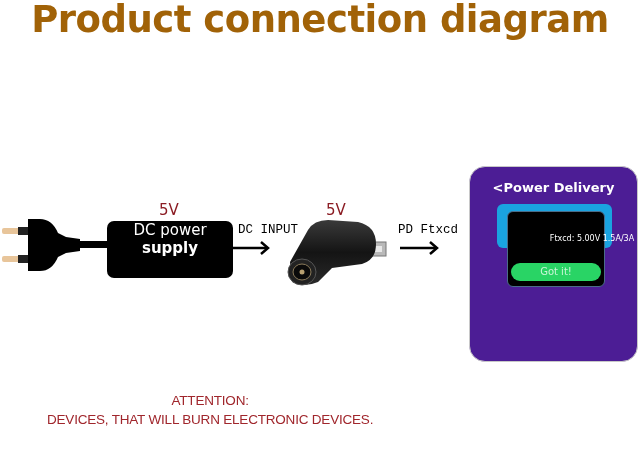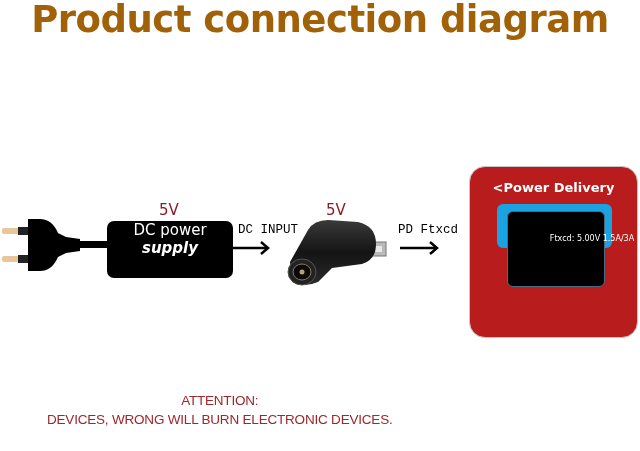--- a/index.html
+++ b/index.html
@@ -1,22 +1,22 @@
 <!DOCTYPE html>
 <html><head>
 <meta charset="utf-8">
 <style>
   html, body { margin:0; padding:0; }
   body { width:640px; height:451px; background:#ffffff; position:relative; overflow:hidden; font-family:"DejaVu Sans", sans-serif; }
   .title { position:absolute; left:0; top:0; width:640px; text-align:center; font-family:"DejaVu Sans", sans-serif; font-weight:bold; font-size:37px; letter-spacing:-0.5px; color:#a16207; line-height:40px; }
   .v-label { position:absolute; font-size:15px; color:#8b1c23; font-family:"DejaVu Sans", sans-serif;margin-top:8px; }
   .txt-label { position:absolute; font-size:12.5px; color:#000; font-family:Liberation Mono, monospace; white-space:nowrap; }
   .psu { position:absolute; left:107px; top:221px; width:126px; height:57px; background:#000; border-radius:7px; color:#fff; text-align:center; font-family:"DejaVu Sans", sans-serif; font-size:15px; line-height:18px; padding-top:0; box-sizing:border-box; }
-  .psu .l2 { font-weight:bold;font-style:italic; }
-  .phone { position:absolute; left:469px; top:166px; width:169px; height:172px; background:#b91c1c; border-radius:16px; border:1px solid #c8c8c8; box-sizing:border-box; }
+  .psu .l2 { font-weight:bold; }
+  .phone { position:absolute; left:469px; top:166px; width:169px; height:196px; background:#4c1d95; border-radius:16px; border:1px solid #c8c8c8; box-sizing:border-box; }
   .pd-title { position:absolute; left:0; top:13px; width:100%; text-align:center; color:#fff; font-weight:bold; font-size:13px; font-family:"DejaVu Sans", sans-serif; }
   .blue-bar { position:absolute; left:27px; top:37px; width:115px; height:44px; background:#1aa3e0; border-radius:6px; }
   .dialog { position:absolute; left:37px; top:44px; width:96px; height:74px; background:#000; border:1px solid #4a6c88; border-radius:6px; }
   .dlg-text { position:absolute; left:0; top:22px; width:100%; text-align:center; color:#fff; font-size:8px; font-family:"DejaVu Sans", sans-serif; white-space:nowrap;margin-left:36px; }
   .got-btn { position:absolute; left:3px; top:51px; width:90px; height:18px; background:#29d465; border-radius:9px; color:#c9f5d6; text-align:center; font-size:10px; line-height:18px; font-family:"DejaVu Sans", sans-serif; }
   .warn { position:absolute; left:47px; top:391px; color:#a0262c; font-size:13.5px; line-height:19px; font-family:"Liberation Sans", sans-serif; letter-spacing:-0.2px;text-align:center; }
 </style>
 </head>
 <body>
 
@@ -66,19 +66,20 @@
   <line x1="0" y1="8" x2="36" y2="8" stroke="#000" stroke-width="2.5"></line>
   <polyline points="30,2 37,8 30,14" fill="none" stroke="#000" stroke-width="2.5"></polyline>
 </svg>
 <span class="txt-label" style="left:398px;top:223px;">PD Ftxcd</span>
 
 <div class="phone">
   <div class="pd-title">&lt;Power Delivery</div>
   <div class="blue-bar"></div>
   <div class="dialog">
     <div class="dlg-text">Ftxcd:  5.00V 1.5A/3A</div>
+    <div class="got-btn">Got it!</div>
   </div>
 </div>
 
 <div class="warn">
   <div>ATTENTION:</div>
-  <div>DEVICES, WRONG WILL BURN ELECTRONIC DEVICES.</div>
+  <div>DEVICES, THAT WILL BURN ELECTRONIC DEVICES.</div>
 </div>
 
 </body></html>

